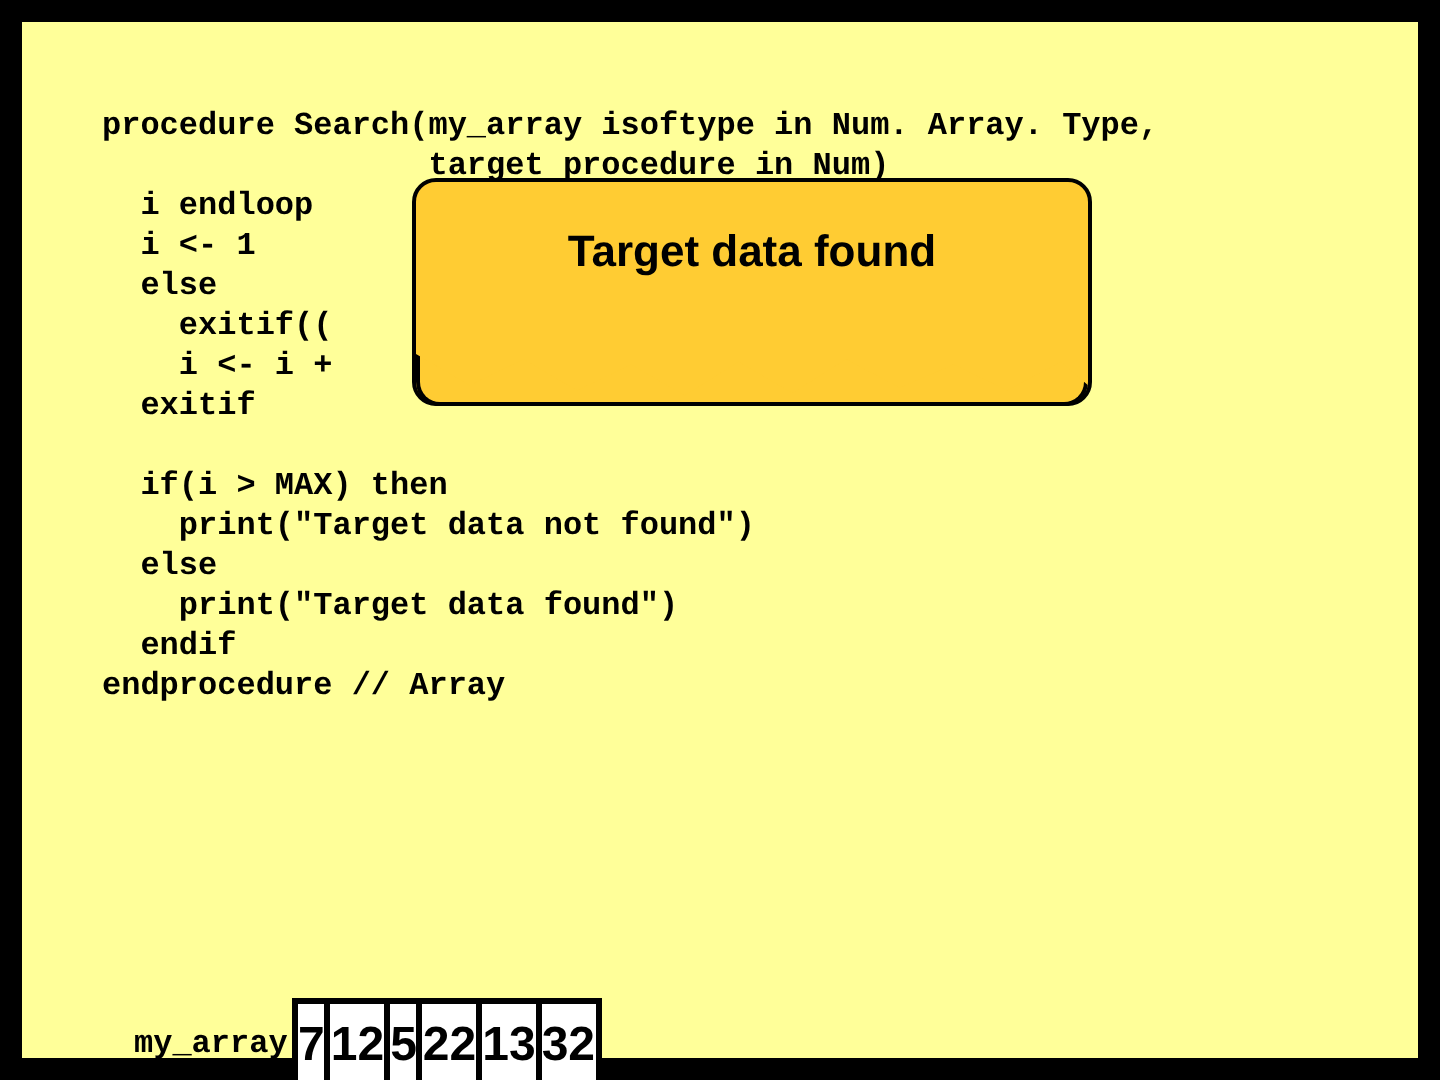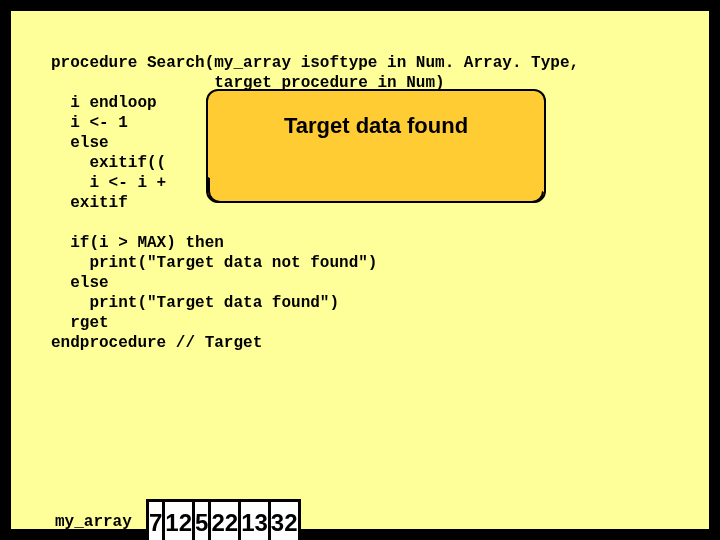--- a/index.html
+++ b/index.html
@@ -66,21 +66,21 @@
   .array-section {
     position: absolute;
     left: 40px;
     bottom: 24px;
   }
   .array-label {
     font-family: "Courier New", monospace;
     font-size: 16px;
     font-weight: bold;
     position: absolute;
-    left: 4px;
+    left: 16px;
     top: 8px;
   }
   .array-table {
     position: absolute;
     left: 95px;
     top: -6px;
     border-collapse: collapse;
   }
   .array-table td {
     width: 88px;
@@ -107,22 +107,22 @@
 <span>  i &lt;- 1</span>
 <span>  else</span>
 <span>    exitif((                              rget))</span>
 <span>    i &lt;- i +</span>
 <span>  exitif</span>
 <span></span>
 <span>  if(i &gt; MAX) then</span>
 <span>    print("Target data not found")</span>
 <span>  else</span>
 <span>    print("Target data found")</span>
-<span>  rget</span>
-<span>endprocedure // Target</span>
+<span>  endif</span>
+<span>endprocedure // Array</span>
   </div>
 
   <div class="overlay-callout">
     <span>Target data found</span>
   </div>
 
   <div class="array-section">
     <div class="array-label">my_array</div>
 
     <table class="array-table">

